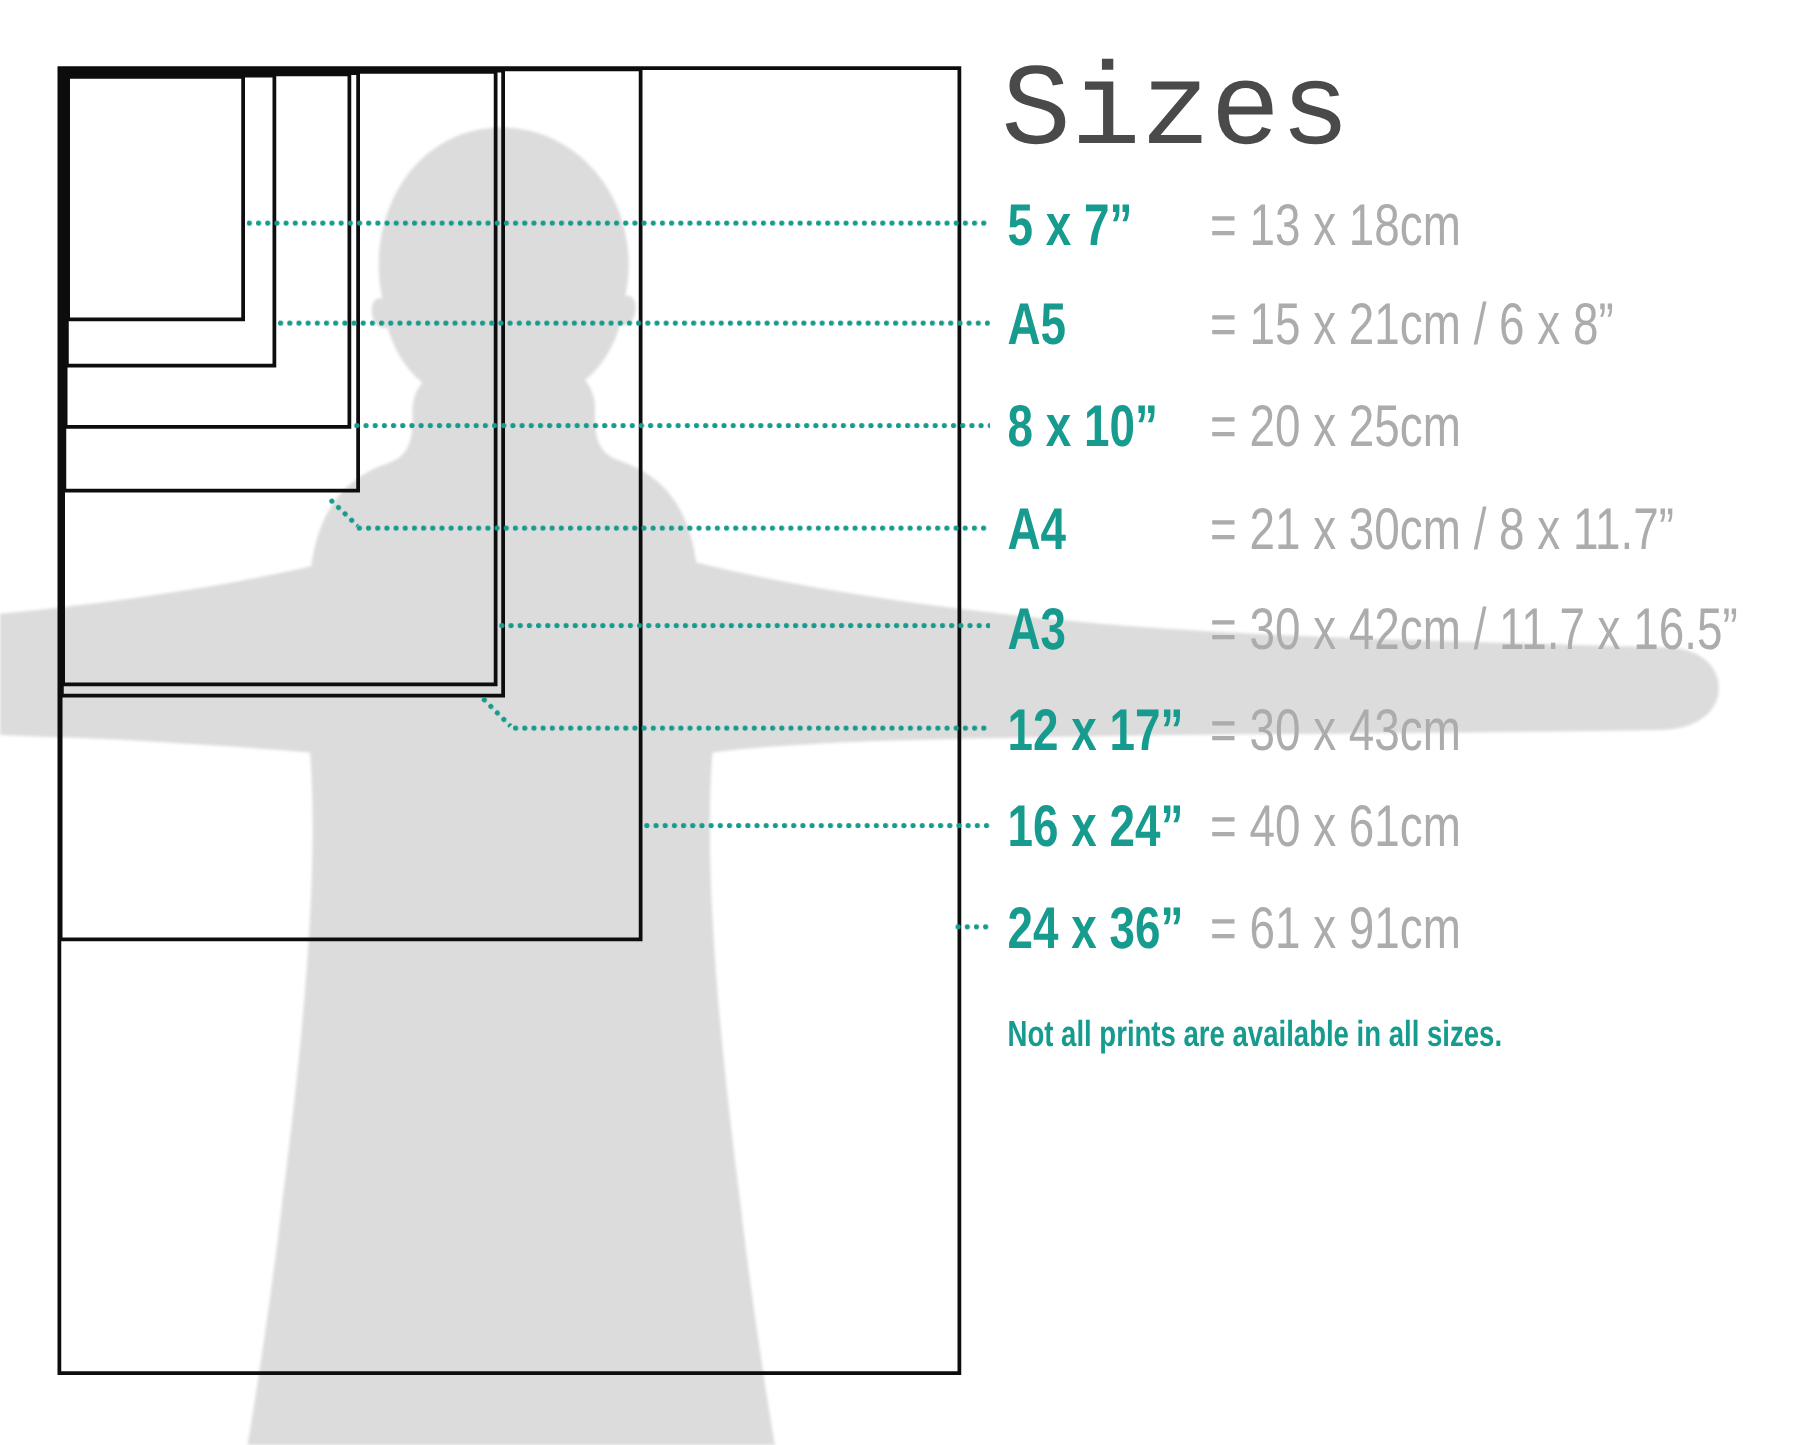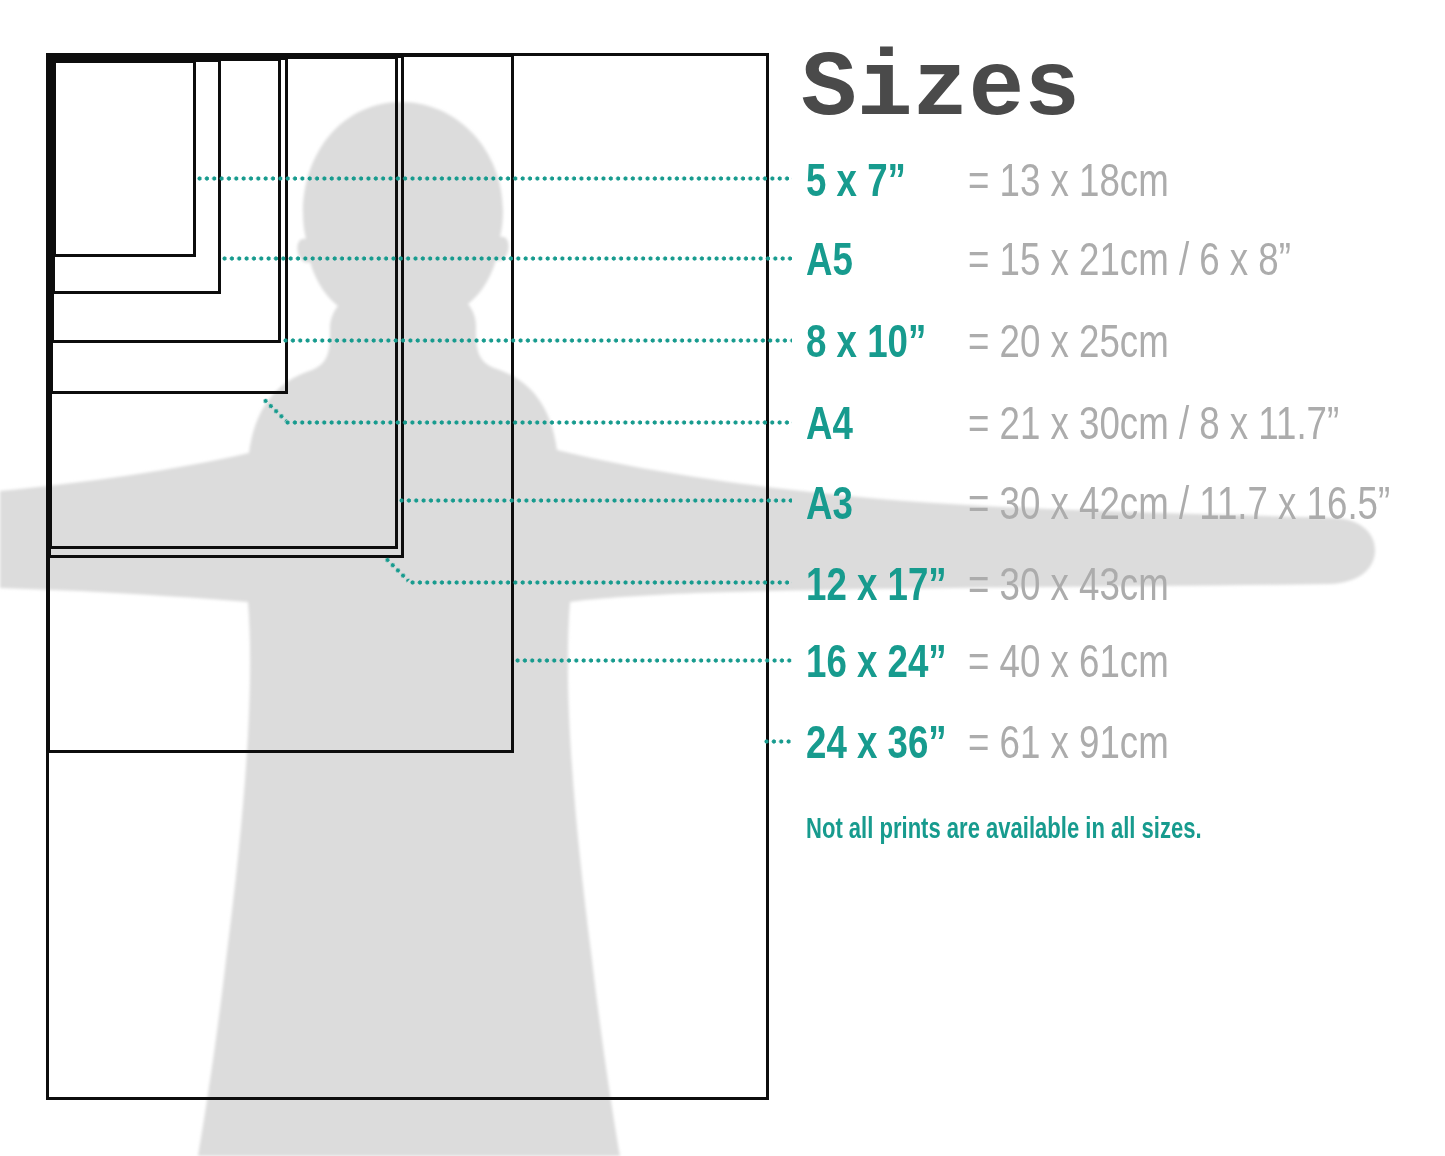--- a/index.html
+++ b/index.html
@@ -53,21 +53,21 @@
   #cA3   {left:398px;top:497px;width:394px;}
   #c12d  {left:385px;top:554px;width:33px;transform:rotate(45deg);}
   #c12x17{left:409px;top:579px;width:383px;}
   #c16x24{left:514px;top:657px;width:278px;}
   #c24x36{left:763px;top:738px;width:29px;}
   
   .title{
     position:absolute;
     left:801px;top:40px;
     font-family:"Liberation Mono", monospace;
-    font-weight:bold;
+    font-weight:normal;
     font-size:93px;
     line-height:100px;
     color:var(--title-gray,#4a4a4a);
     z-index:4;
     white-space:nowrap;
   }
   .size-row{
     position:absolute;
     left:806px;
     height:52px;

